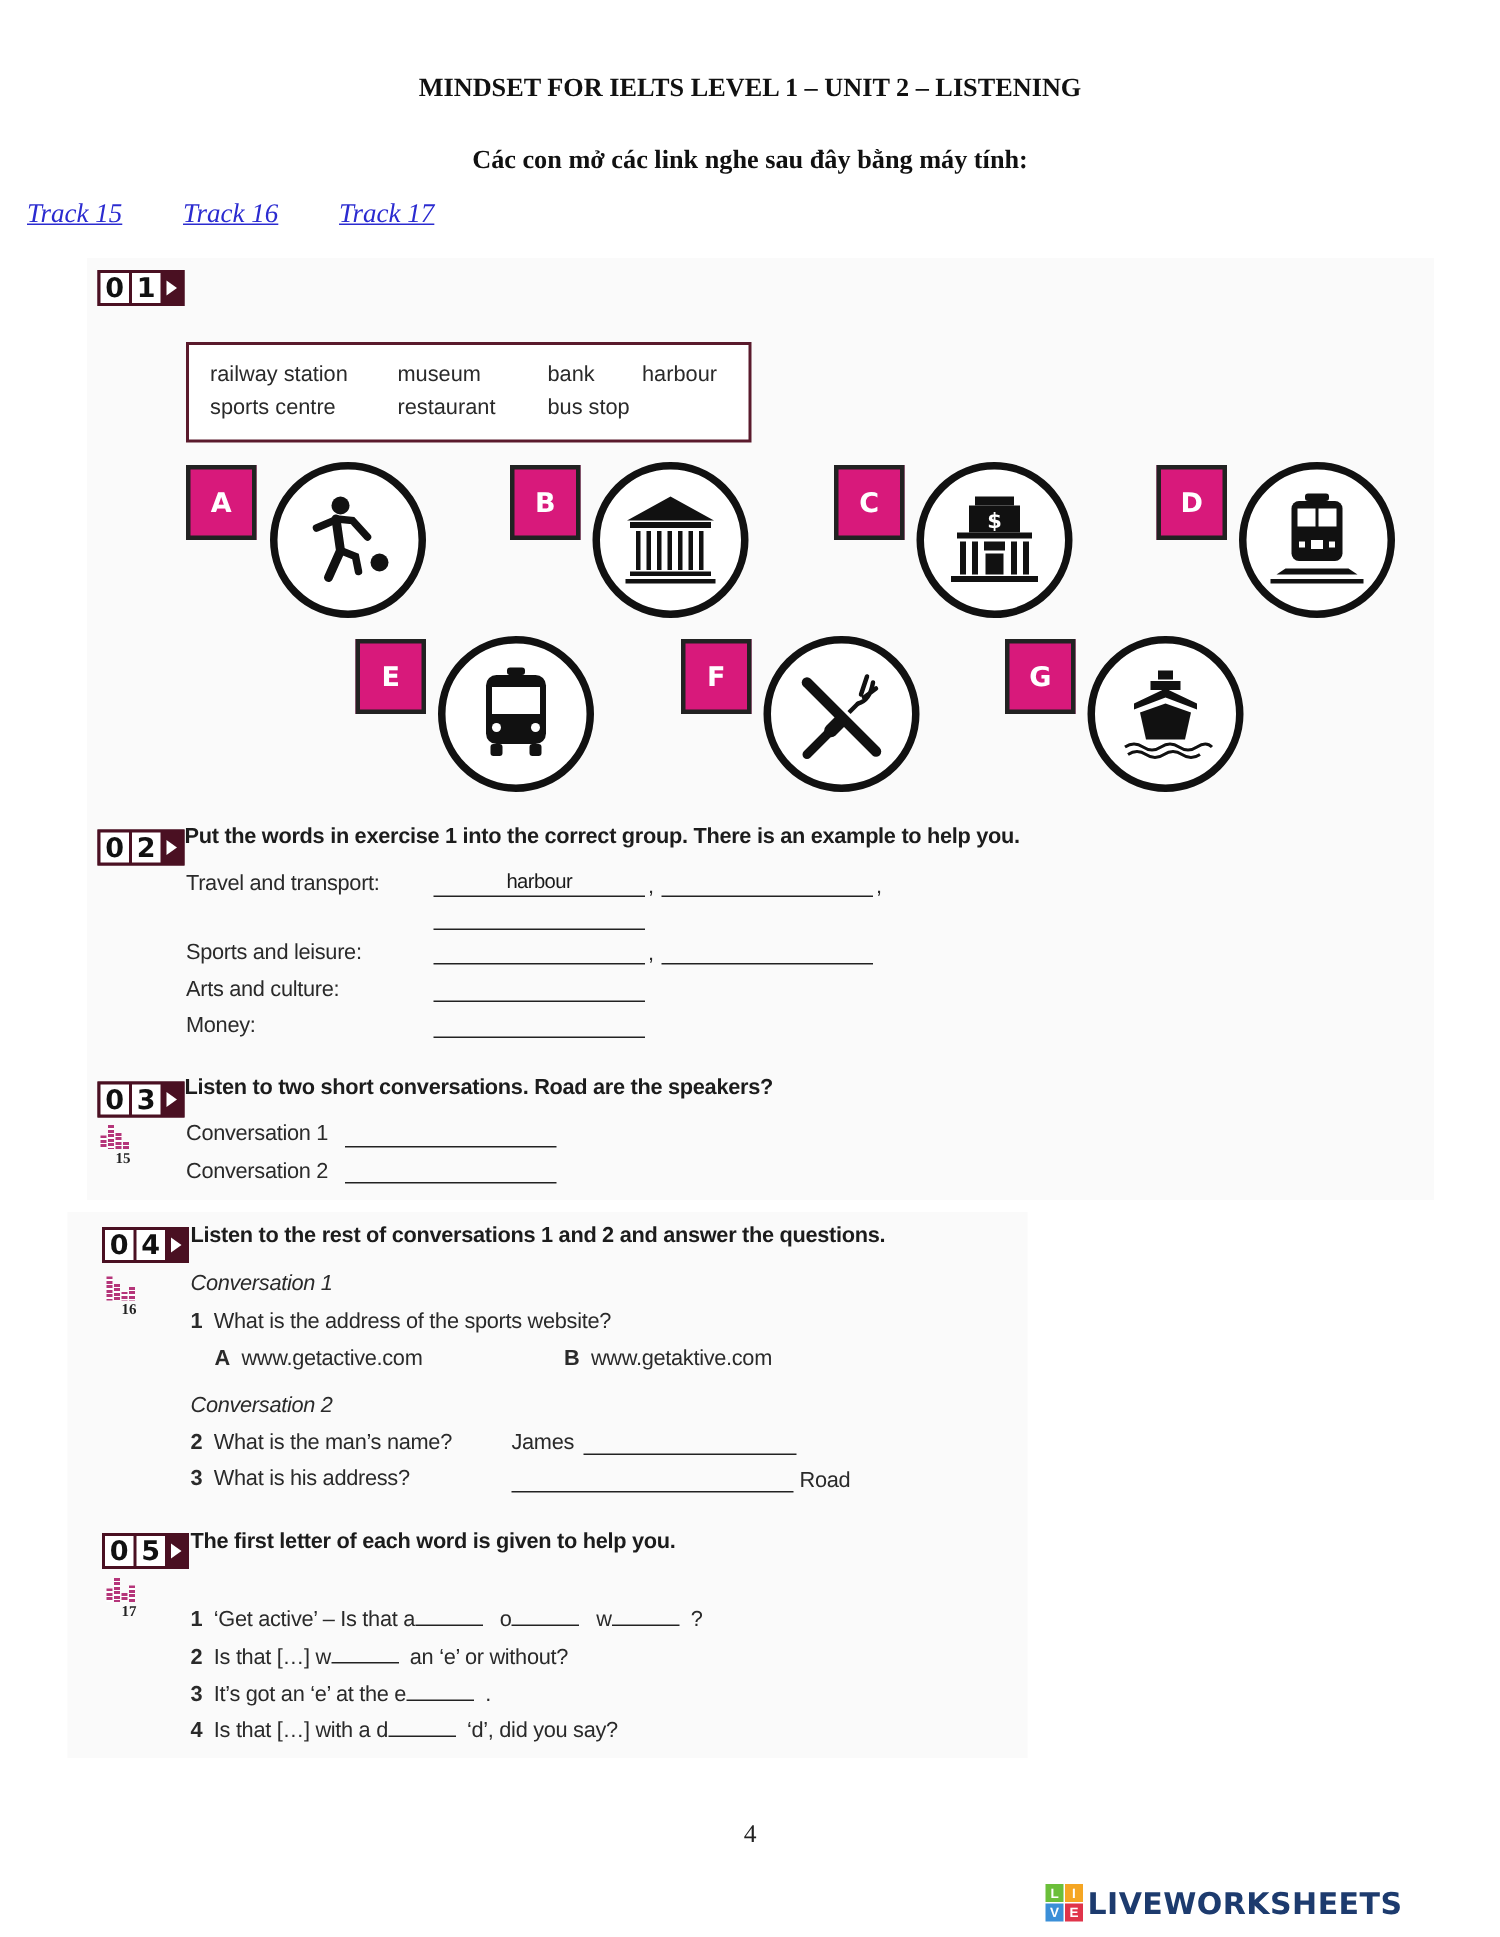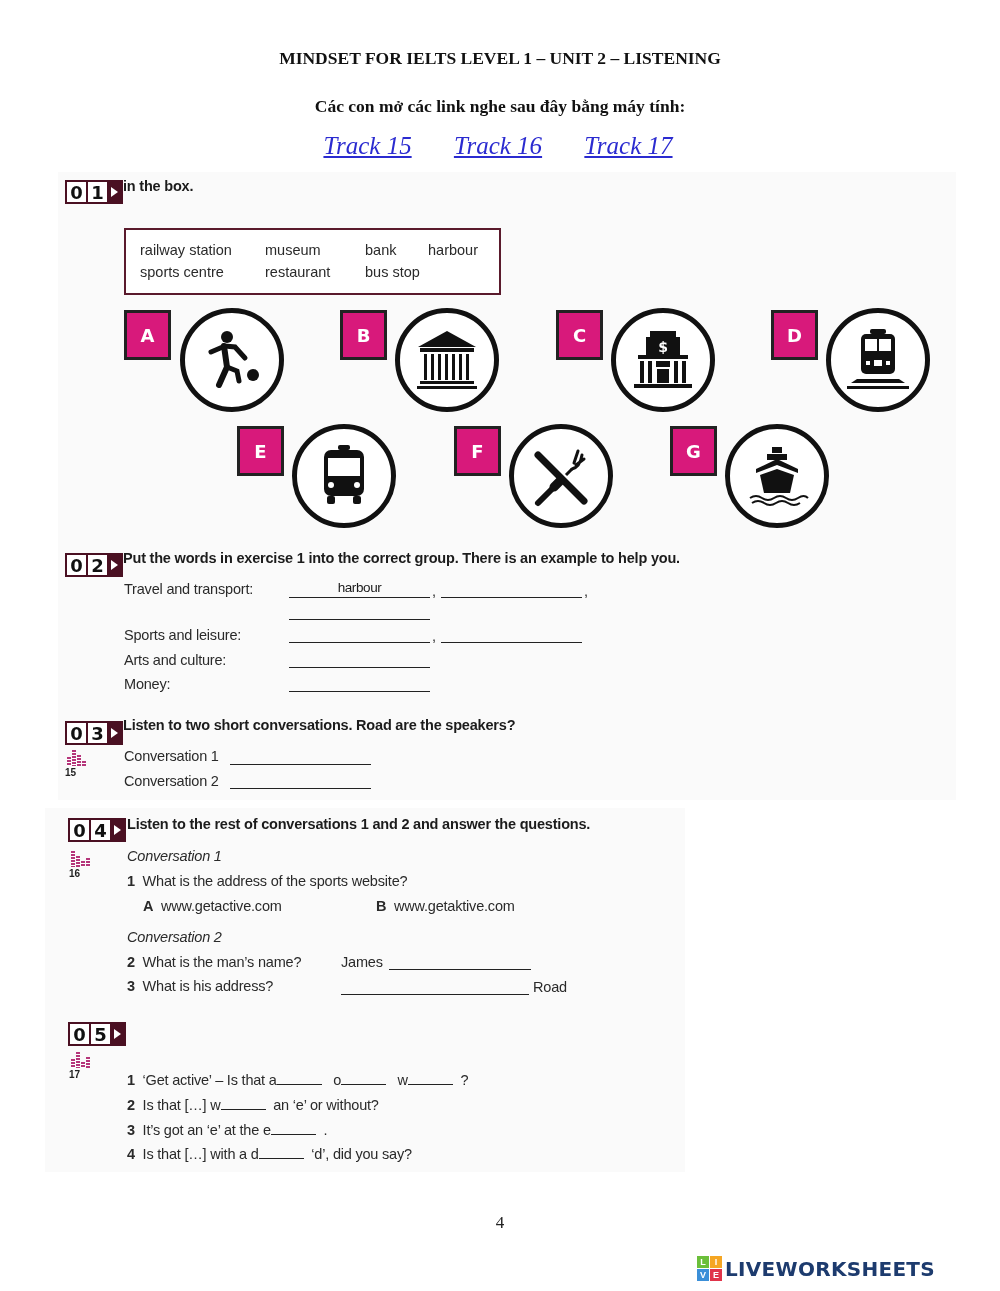--- a/index.html
+++ b/index.html
@@ -2,22 +2,22 @@
 <html><head>
 <meta charset="utf-8">
 <style>
   * { box-sizing: border-box; margin: 0; padding: 0; }
   html, body { width: 1000px; height: 1291px; background: #ffffff; overflow: hidden; }
   body { position: relative; font-family: "Liberation Sans", sans-serif; color: #1a1a1a; }
   .hdr-title { position: absolute; top: 48px; left: 0; width: 1000px; text-align: center;
     font-family: "Liberation Serif", serif; font-weight: bold; font-size: 17.5px; color: #111; }
   .hdr-sub { position: absolute; top: 96px; left: 0; width: 1000px; text-align: center;
     font-family: "Liberation Serif", serif; font-weight: bold; font-size: 17.5px; color: #111; }
-  .tracks { position: absolute; top: 132px; left: 0; width: 996px; text-align: center;
-    font-family: "Liberation Serif", serif; font-style: italic; font-size: 25px; }
+  .tracks { position: absolute; top: 132px; left: 0; width: 996px; text-align: left;
+    font-family: "Liberation Serif", serif; font-style: italic; font-size: 18px; }
   .tracks a { color: #2b2bd0; text-decoration: underline; margin: 0 18px; cursor: pointer; }
 
   
   .panel { position: absolute; background: #fafafa; }
 
   .exnum { position: absolute; display: flex; align-items: stretch; height: 24px;
     border: 2px solid #4a1022; background: #4a1022; }
   .exnum .d { width: 19px; background: #fff; color: #111; font-weight: bold; font-size: 18px;
     display: flex; align-items: center; justify-content: center; font-family: "DejaVu Sans", sans-serif; }
   .exnum .d + .d { margin-left: 2px; }
@@ -35,21 +35,21 @@
     border: 2px solid #5a1a2c; background: #fff; }
   .wordbox span { position: absolute; font-size: 14.5px; color: #2a2a2a; }
 
   .tile { position: absolute; width: 47px; height: 50px; background: #d8197b; border: 3px solid #222;
     color: #fff; font-weight: bold; font-size: 18px; display: flex; align-items: center; justify-content: center;
     font-family: "DejaVu Sans", sans-serif; }
   .circle { position: absolute; width: 104px; height: 104px; border: 5px solid #111; border-radius: 50%;
     background: #fff; display: flex; align-items: center; justify-content: center; }
   .circle svg { width: 70px; height: 70px; }
 
-  .audio { position: absolute; width: 22px; text-align: left; }
+  .audio { position: absolute; width: 22px; text-align: right; font-family: Liberation Serif, serif; }
   .audio .bars { display: flex; align-items: flex-end; justify-content: center; gap: 1px; height: 16px; }
   .audio .bars b { display: block; width: 4px; background: repeating-linear-gradient(#b5357a 0 2px, #fff 2px 3px); }
   .audio .num { font-size: 10px; font-weight: bold; color: #222; line-height: 11px; margin-top: 1px; }
 
   .pageno { position: absolute; top: 1213px; left: 0; width: 1000px; text-align: center;
     font-family: "Liberation Serif", serif; font-size: 17px; color: #222; }
 
   .logo { position: absolute; top: 1256px; left: 697px; display: flex; align-items: center; }
   .logo .grid { display: grid; grid-template-columns: 12px 12px; grid-template-rows: 12px 12px; gap: 1px; margin-right: 3px; }
   .logo .grid span { font-size: 9px; font-weight: bold; color: #fff; display: flex; align-items: center; justify-content: center; }
@@ -70,21 +70,20 @@
 <div class="panel" style="left:45px;top:808px;width:640px;height:364px;"></div>
 
 <div class="exnum" style="left:65px;top:180px;">
   <span class="d">0</span>
   <span class="d">1</span>
   <span class="arr">
       <i></i>
     </span>
 </div>
 <div class="instr" style="left:123px;top:176px;">
-  <div>in the box.</div>
 </div>
 
 <div class="wordbox">
   <span style="left:14px;top:12px;">railway station</span>
   <span style="left:139px;top:12px;text-align:center;">museum</span>
   <span style="left:239px;top:12px;">bank</span>
   <span style="left:302px;top:12px;">harbour</span>
   <span style="left:14px;top:34px;">sports centre</span>
   <span style="left:139px;top:34px;">restaurant</span>
   <span style="left:239px;top:34px;">bus stop</span>
@@ -295,20 +294,21 @@
 <div class="audio" style="left:69px;top:1052px;">
   <div class="bars">
       <b style="height:9px"></b>
       <b style="height:16px"></b>
       <b style="height:6px"></b>
       <b style="height:11px"></b>
     </div>
   <div class="num">17</div>
 </div>
 <div class="instr" style="left:127px;top:1018px;">
+  <div>The first letter of each word is given to help you.</div>
 </div>
 
 <div class="txt" style="left:127px;top:1070px;">
   <b>1</b>&nbsp;
   <span>‘Get active’ – Is that a</span><span class="blank" style="width:45px;"></span>
   &nbsp;&nbsp;<span>o</span><span class="blank" style="width:45px;"></span>
   &nbsp;&nbsp;<span>w</span><span class="blank" style="width:45px;"></span>
   &nbsp;<span>?</span>
 </div>
 <div class="txt" style="left:127px;top:1095px;">

